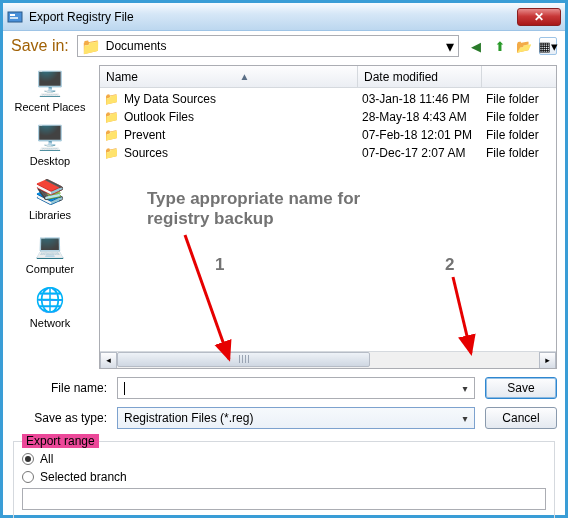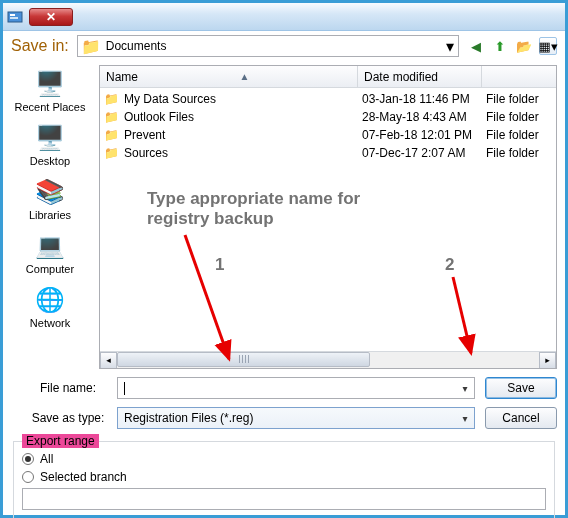--- a/index.html
+++ b/index.html
@@ -36,21 +36,21 @@
   .row .nm { width:238px; }
   .row .dt { width:124px; }
   .row .tp { flex:1; }
   .hscroll { height:17px; background:#f0f0f0; border-top:1px solid #d5d9de; display:flex; align-items:center; position:relative; }
   .hscroll .arrow { width:17px; height:17px; background:linear-gradient(#fdfdfe,#d7dde6); border:1px solid #b6bcc6; display:flex; align-items:center; justify-content:center; font-size:9px; }
   .hscroll .track { flex:1; position:relative; height:17px; }
   .hscroll .thumb { position:absolute; left:0; top:0; height:15px; width:60%; background:linear-gradient(#eef2f7,#cfd7e2); border:1px solid #b6bcc6; border-radius:2px; display:flex; align-items:center; justify-content:center; }
   .gripper { width:10px; height:8px; background:repeating-linear-gradient(90deg,#9aa4b3 0 1px,transparent 1px 3px); }
 
   .formrow { display:flex; align-items:center; padding:4px 8px 4px 104px; gap:10px; }
-  .formrow .flab { width:78px; font-size:12px; text-align:center; margin-left:-78px; }
+  .formrow .flab { width:78px; font-size:12px; text-align:right; margin-left:-78px; }
   .combo { flex:1; height:22px; border:1px solid #abadb3; background:#fff; position:relative; display:flex; align-items:center; padding:0 18px 0 6px; font-size:12px; }
   .combo.sel { background:linear-gradient(#f6f9fc,#ebf1f8); border:1px solid #7da2ce; }
   .combo .drop { position:absolute; right:2px; top:2px; width:14px; height:16px; display:flex; align-items:center; justify-content:center; font-size:10px; color:#3b3b3b; }
   .caret { width:1px; height:13px; background:#000; animation:blink 1s step-end infinite; }
   @keyframes blink { 50% { opacity:0; } }
   .btn { width:72px; height:22px; background:linear-gradient(#fdfdfe,#e4e9f0); border:1px solid #8a9aad; border-radius:3px; font-size:12px; display:flex; align-items:center; justify-content:center; }
   .btn.focus { border:1px solid #2f87d0; box-shadow:0 0 0 1px rgba(47,135,208,0.5) inset; }
 
   .fieldset { margin:8px 10px; border:1px solid #d5d9de; padding:6px 8px 10px; position:relative; }
   .fieldset .legend { position:absolute; top:-8px; left:8px; background:#ec4899; padding:0 4px; font-size:12px; }
@@ -73,20 +73,21 @@
 <div class="page">
 <div class="window">
   <div class="titlebar">
     <span class="ico">
       <svg width="16" height="16">
             <rect x="1" y="3" width="14" height="10" fill="#4a90d9" stroke="#2a5a8a"></rect>
             <rect x="3" y="5" width="5" height="2" fill="#fff"></rect>
             <rect x="3" y="8" width="8" height="2" fill="#cfe3f5"></rect>
           </svg>
     </span>
+    <span class="ttl">Export Registry File</span>
     <div class="close">
           <span>✕</span>
         </div>
   </div>
 
   <div class="topbar">
     <span class="lbl">Save in:</span>
     <div class="savein-combo">
       <span style="margin-right:4px">📁</span>
       <span style="font-size:12px">Documents</span>

